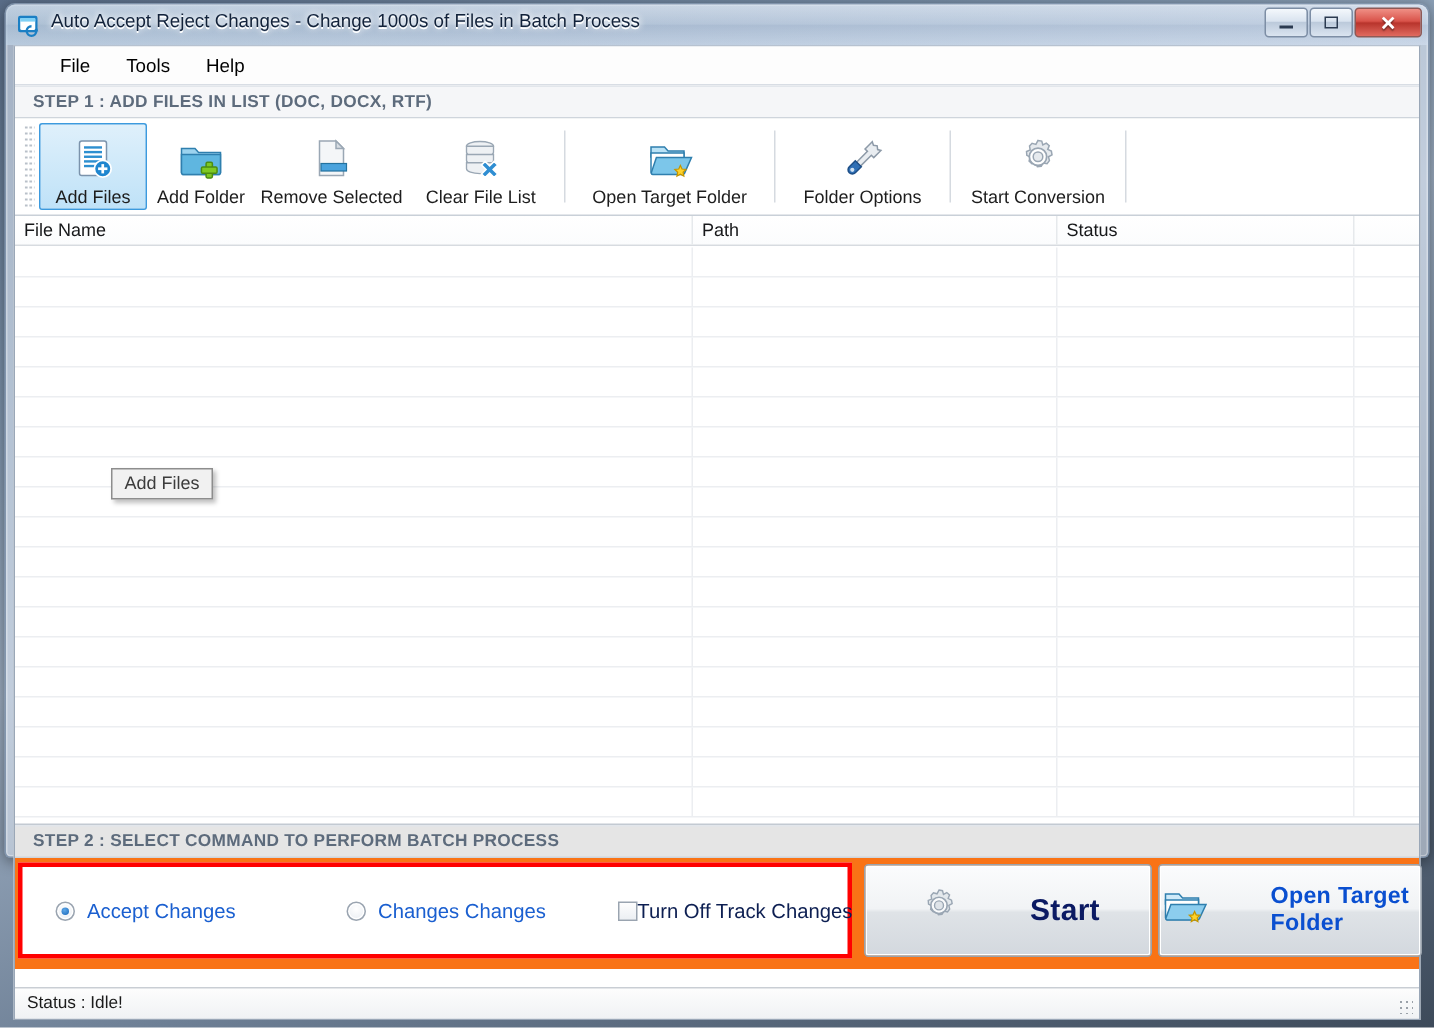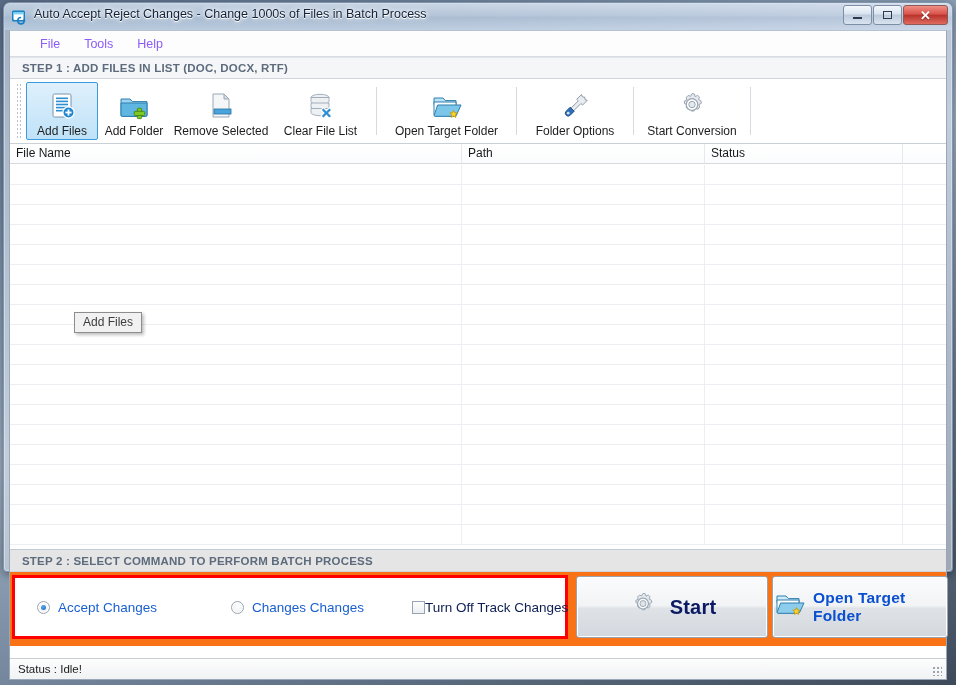--- a/index.html
+++ b/index.html
@@ -82,21 +82,21 @@
   
   #menubar {
     height: 26px;
     background: #fdfdfd;
     border-bottom: 1px solid #d8dde4;
     display: flex; align-items: center;
     padding-left: 20px;
     gap: 4px;
   }
   .menu-item {
-    font-size: 12.5px; color: #8b5cf6;
+    font-size: 12.5px; color: #000000;
     padding: 3px 10px; border-radius: 2px;
     cursor: default;
   }
 
   
   .step-header {
     height: 22px;
     background: #e5e5e5;
     border-top: 1px solid #e2e6eb;
     border-bottom: 1px solid #cfd5dc;
@@ -227,20 +227,21 @@
   .vdiv { width:1px; height:34px; background:#5b7fc7; margin:0 14px; }
 
   .big-btn {
     position: absolute;
     border: 1px solid #9aa3ad;
     border-radius: 3px;
     background: linear-gradient(to bottom,#fbfcfd 0%, #f1f3f5 48%, #dfe3e7 52%, #d3d8de 100%);
     display: flex; align-items: center; justify-content: center;
     cursor: default;
     box-shadow: 0 0 0 1px #fff inset;
+    gap: 34px;
   }
   #btn-start { left: 566px; top: 4px; width: 192px; height: 62px; }
   #btn-open  { left: 762px; top: 4px; width: 176px; height: 62px; }
   .big-lab { font-size: 20px; font-weight: bold; color: #0b1a63; margin-left: 12px; letter-spacing:0.2px;}
   .big-lab.sm { font-size: 15.5px; color:#0a4fd0; margin-left: 6px; }
 
   
   #statusbar {
     position: absolute;
     left: 0; bottom: 0;

